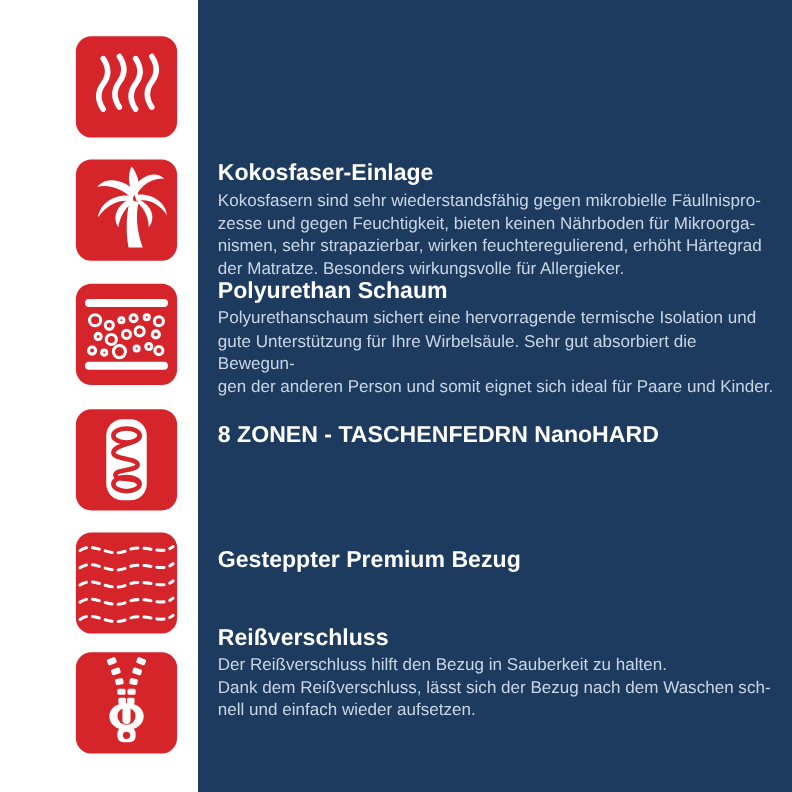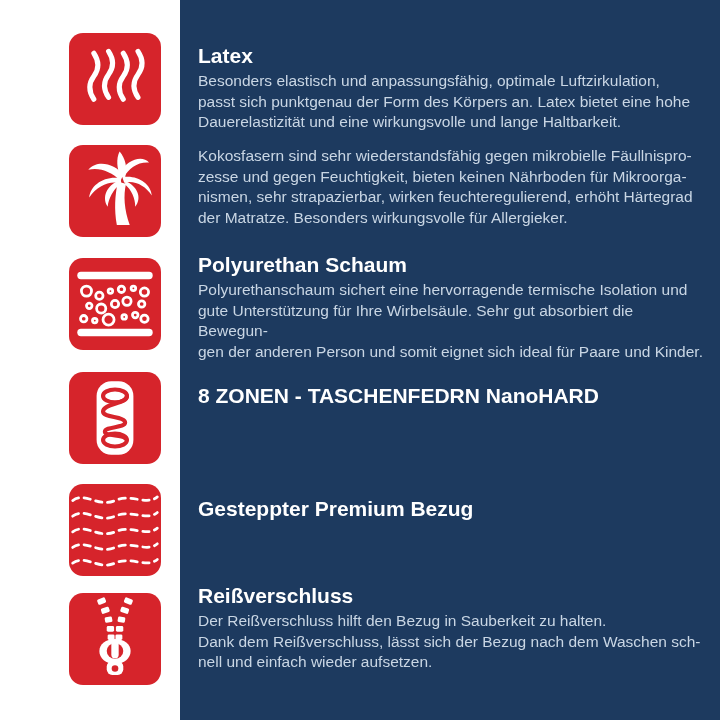--- a/index.html
+++ b/index.html
@@ -135,28 +135,23 @@
         </g>
         <ellipse cx="50" cy="63" rx="9" ry="8.5" fill="#d6242b"></ellipse>
         <rect x="46" y="52" width="8" height="19" rx="4" fill="#ffffff"></rect>
         <rect x="41" y="74" width="18" height="15" rx="6" fill="#ffffff"></rect>
         <circle cx="50" cy="82" r="3.6" fill="#d6242b"></circle>
       </svg>
     </div>
 
   </div>
 
-  <div class="section" style="top:44px">
-    <h2>Latex</h2>
-    <p>Besonders elastisch und anpassungsfähig, optimale Luftzirkulation,
-passt sich punktgenau der Form des Körpers an. Latex bietet eine hohe
-Dauerelastizität und eine wirkungsvolle und lange Haltbarkeit.</p>
-  </div>
 
   <div class="section" style="top:146px">
+    <h2>Kokosfaser-Einlage</h2>
     <p>Kokosfasern sind sehr wiederstandsfähig gegen mikrobielle Fäullnispro-
 zesse und gegen Feuchtigkeit, bieten keinen Nährboden für Mikroorga-
 nismen, sehr strapazierbar, wirken feuchteregulierend, erhöht Härtegrad
 der Matratze. Besonders wirkungsvolle für Allergieker.</p>
   </div>
 
   <div class="section" style="top:253px">
     <h2>Polyurethan Schaum</h2>
     <p>Polyurethanschaum sichert eine hervorragende termische Isolation und
 gute Unterstützung für Ihre Wirbelsäule. Sehr gut absorbiert die Bewegun-
@@ -164,20 +159,20 @@
   </div>
 
   <div class="section" style="top:384px">
     <h2>8 ZONEN - TASCHENFEDRN NanoHARD</h2>
   </div>
 
   <div class="section" style="top:497px">
     <h2>Gesteppter Premium Bezug</h2>
   </div>
 
-  <div class="section" style="top:584px">
+  <div class="section" style="top:568px">
     <h2>Reißverschluss</h2>
     <p>Der Reißverschluss hilft den Bezug in Sauberkeit zu halten.
 Dank dem Reißverschluss, lässt sich der Bezug nach dem Waschen sch-
 nell und einfach wieder aufsetzen.</p>
   </div>
 
 </div>
 
 </body></html>

